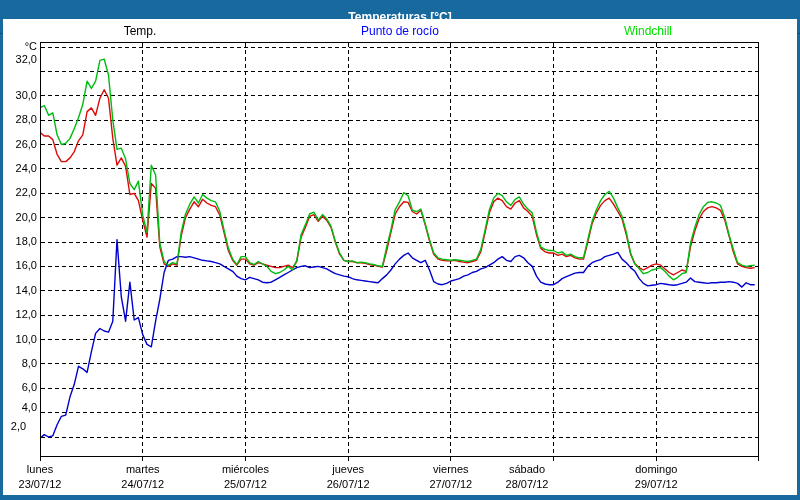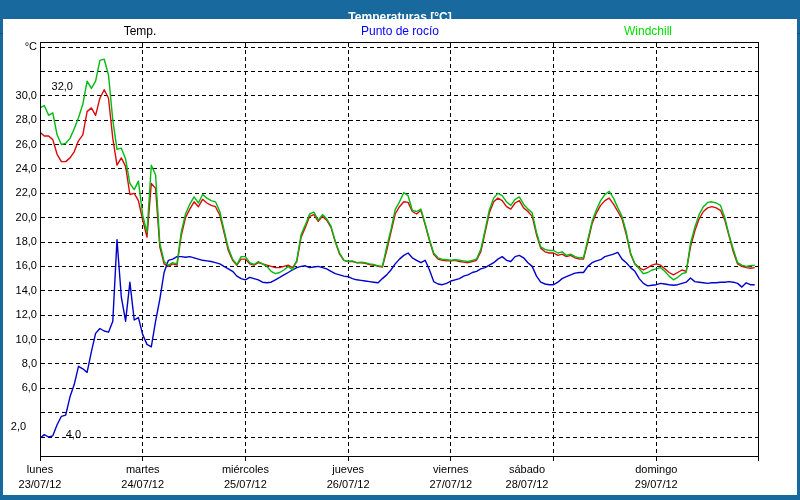--- a/index.html
+++ b/index.html
@@ -52,35 +52,35 @@
   <div class="content"></div>
 
   <div class="legend-item legend-temp" style="color: #000000;">Temp.</div>
   <div class="legend-item legend-dew" style="color: rgb(0, 0, 255);">Punto de rocío</div>
   <div class="legend-item legend-wind" style="color: rgb(0, 224, 0);">Windchill</div>
 
   <div class="yunit">°C</div>
 
   <div id="ylabels">
       <div class="ylabel" style="top: 420px; text-align: center;">2,0</div>
-      <div class="ylabel" style="top: 428px; margin-left: 44px;">4,0</div>
+      <div class="ylabel" style="top: 401px;">4,0</div>
       <div class="ylabel" style="top: 381.25px;">6,0</div>
       <div class="ylabel" style="top: 356.875px;">8,0</div>
       <div class="ylabel" style="top: 332.5px; text-align: right;">10,0</div>
       <div class="ylabel" style="top: 308.125px;">12,0</div>
       <div class="ylabel" style="top: 283.75px;">14,0</div>
       <div class="ylabel" style="top: 259.375px;">16,0</div>
       <div class="ylabel" style="top: 235px;">18,0</div>
       <div class="ylabel" style="top: 210.625px;">20,0</div>
       <div class="ylabel" style="top: 186.25px;">22,0</div>
       <div class="ylabel" style="top: 161.875px;">24,0</div>
       <div class="ylabel" style="top: 137.5px;">26,0</div>
       <div class="ylabel" style="top: 113.125px;">28,0</div>
       <div class="ylabel" style="top: 88.75px;">30,0</div>
-      <div class="ylabel" style="top: 80px; padding-left: 36px;">32,0</div>
+      <div class="ylabel" style="top: 53px;">32,0</div>
     </div>
   <div id="xlabels">
       <div class="xlabel" style="left: -5px;">
         <div>lunes</div>
         <div>23/07/12</div>
       </div>
       <div class="xlabel" style="left: 97.7143px;">
         <div>martes</div>
         <div>24/07/12</div>
       </div>

